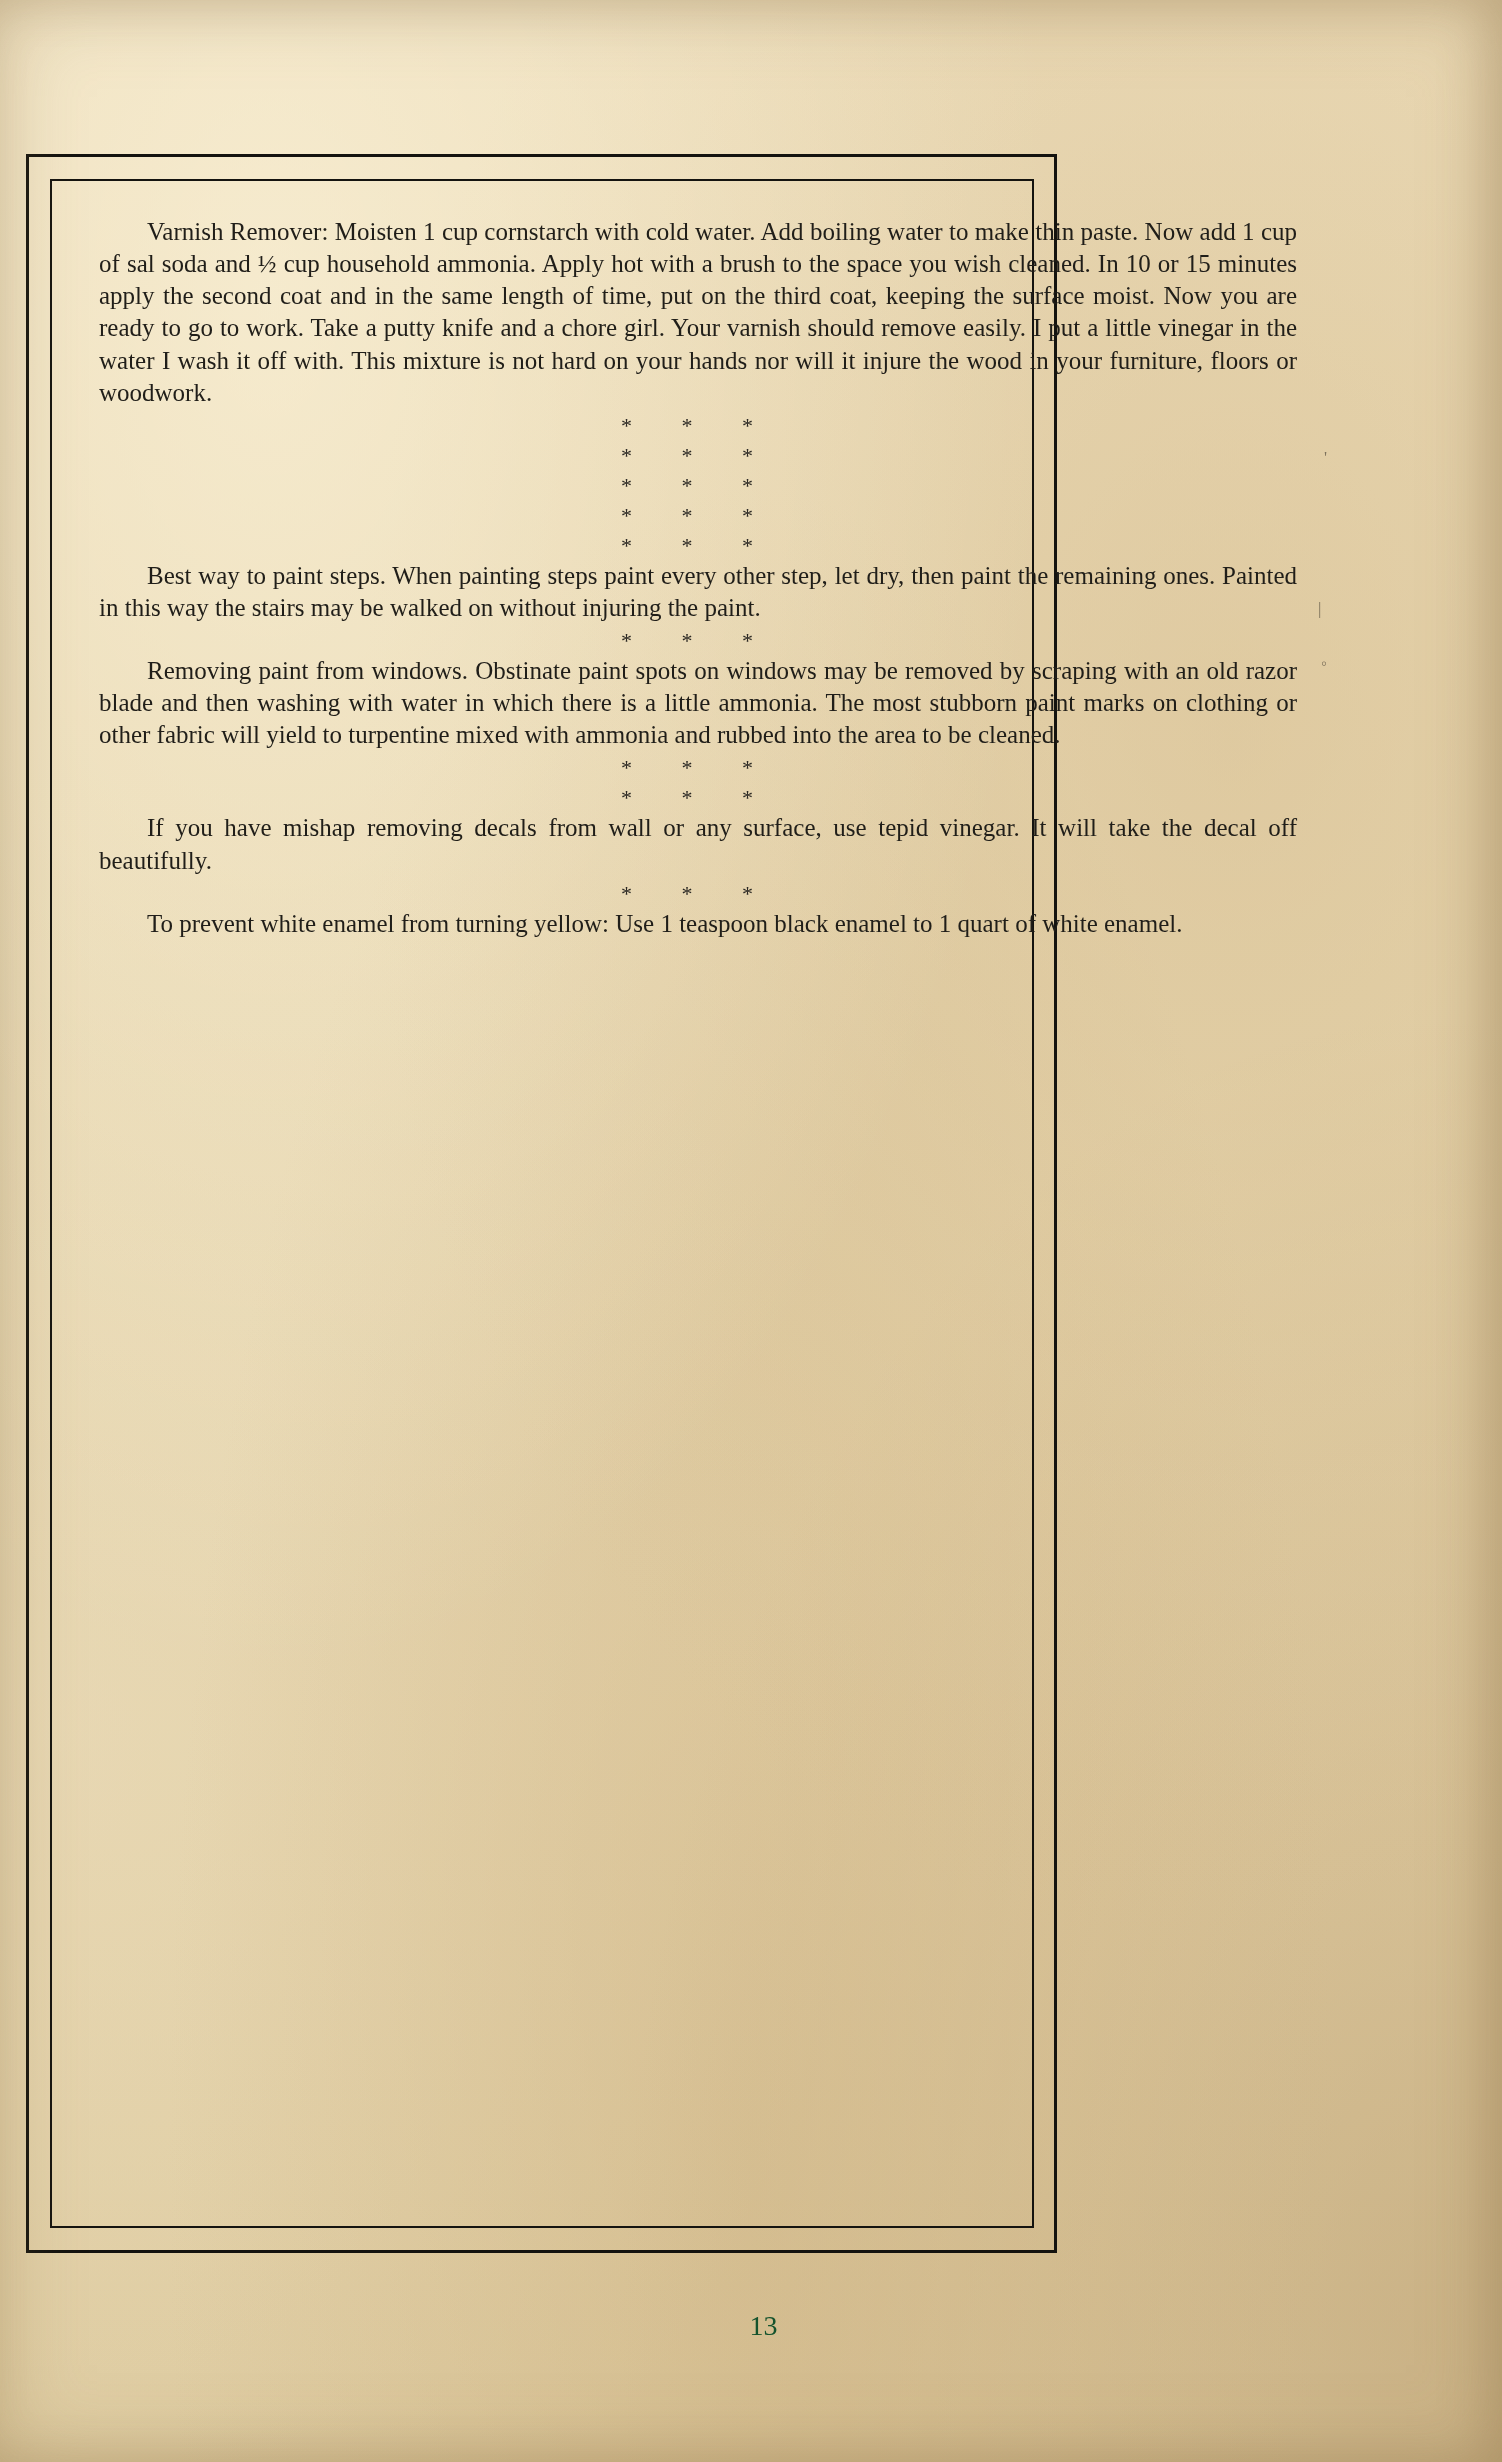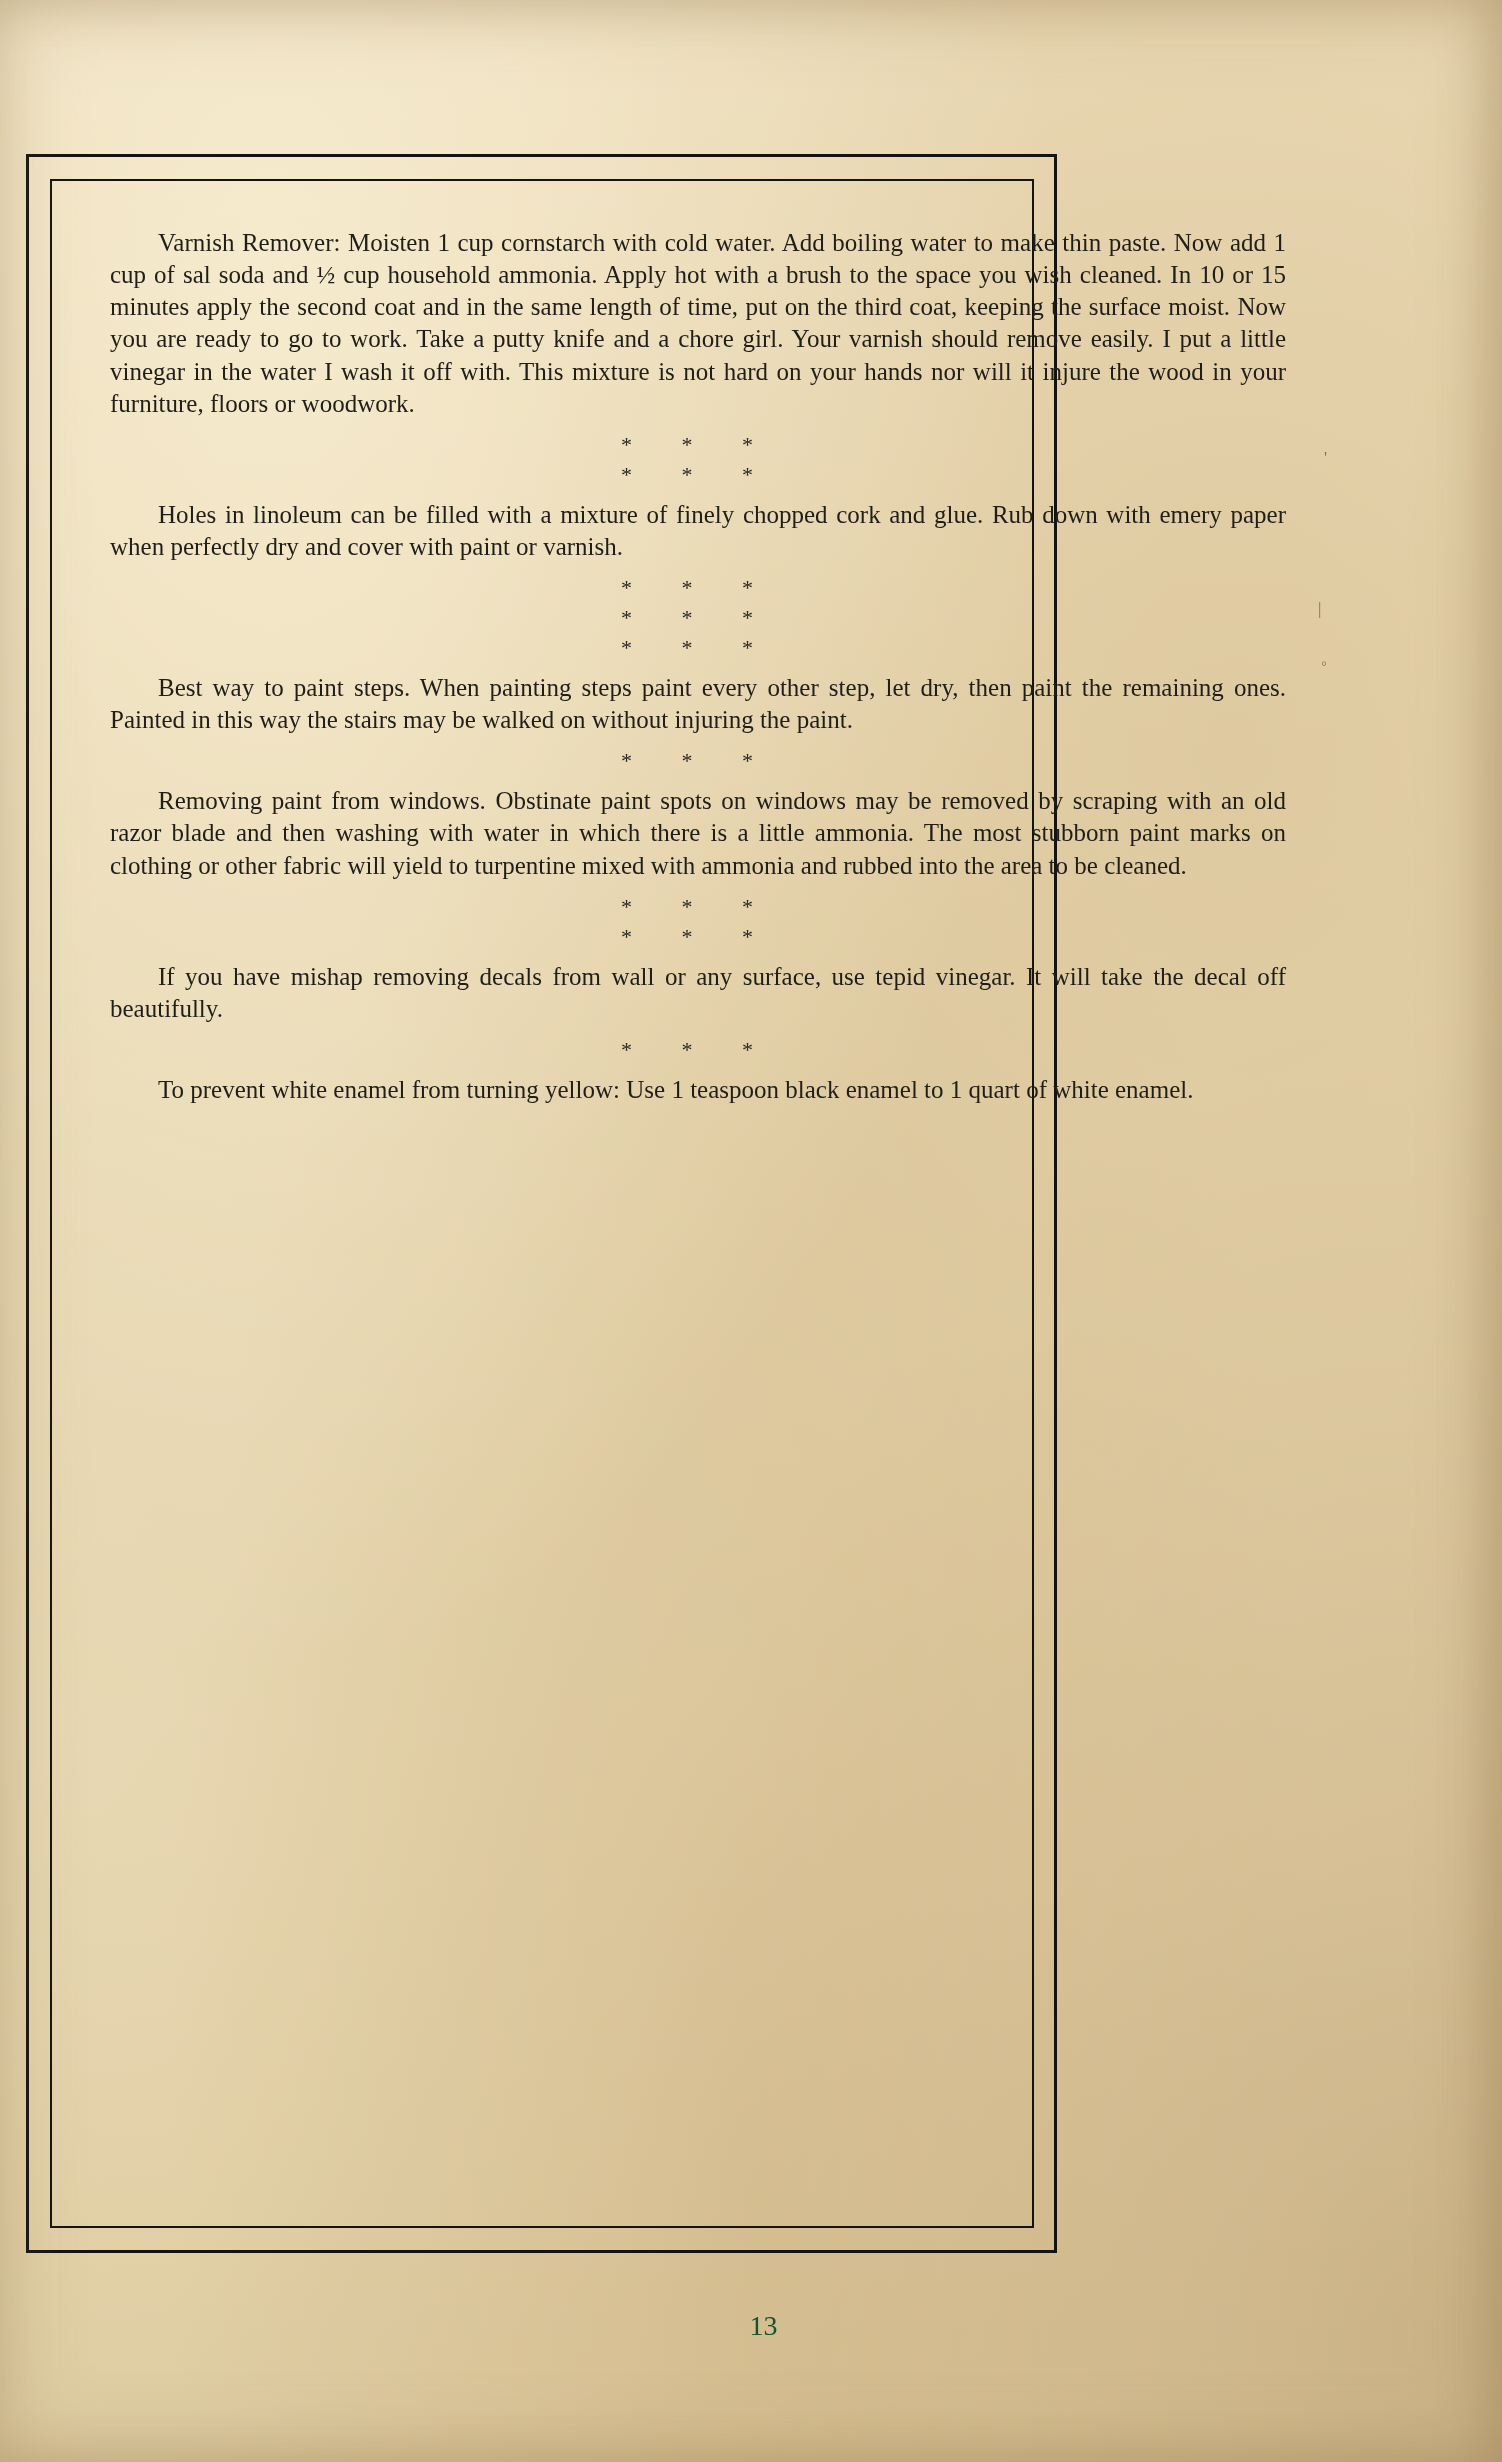--- a/index.html
+++ b/index.html
@@ -60,21 +60,21 @@
     bottom: 1.05%;
     border: 2px solid #14130f;
   }
   .text-col {
     position: absolute;
     left: 99px;
     top: 216px;
     width: 1198px;
   }
   p.body {
-    margin: 11px;
+    margin: 0;
     font-size: 25px;
     line-height: 1.285;
     text-align: justify;
     text-justify: inter-word;
     text-indent: 48px;
     color: #201e19;
   }
   .stars {
     text-align: center;
     font-size: 22px;
@@ -121,21 +121,20 @@
     <div class="frame-inner"></div>
   </div>
 
   <div class="text-col">
 
     <p class="body">Varnish Remover: Moisten 1 cup cornstarch with cold water. Add boiling water to make thin paste. Now add 1 cup of sal soda and ½ cup household ammonia. Apply hot with a brush to the space you wish cleaned. In 10 or 15 minutes apply the second coat and in the same length of time, put on the third coat, keeping the surface moist. Now you are ready to go to work. Take a putty knife and a chore girl. Your varnish should remove easily. I put a little vinegar in the water I wash it off with. This mixture is not hard on your hands nor will it injure the wood in your furniture, floors or woodwork.</p>
     <div class="stars">*   *   *</div>
 
     <div class="stars">*   *   *</div>
 
-    <p class="body">Holes in linoleum can be filled with a mixture of finely chopped cork and  glue. Rub down with  emery paper when perfectly dry and cover with paint or varnish.</p>
     <div class="stars">*   *   *</div>
 
     <div class="stars">*   *   *</div>
 
     <div class="stars">*   *   *</div>
 
     <p class="body">Best way to paint steps. When painting steps paint every other step, let dry, then paint the remaining ones. Painted in this way the stairs may be walked on without injuring the paint.</p>
     <div class="stars">*   *   *</div>
 
     <p class="body">Removing paint from windows. Obstinate paint spots on windows may be removed by scraping with an old razor blade and then washing with water in which there is a little ammonia. The most stubborn paint marks on clothing or other fabric will yield to turpentine mixed with ammonia and rubbed into the area to be cleaned.</p>

